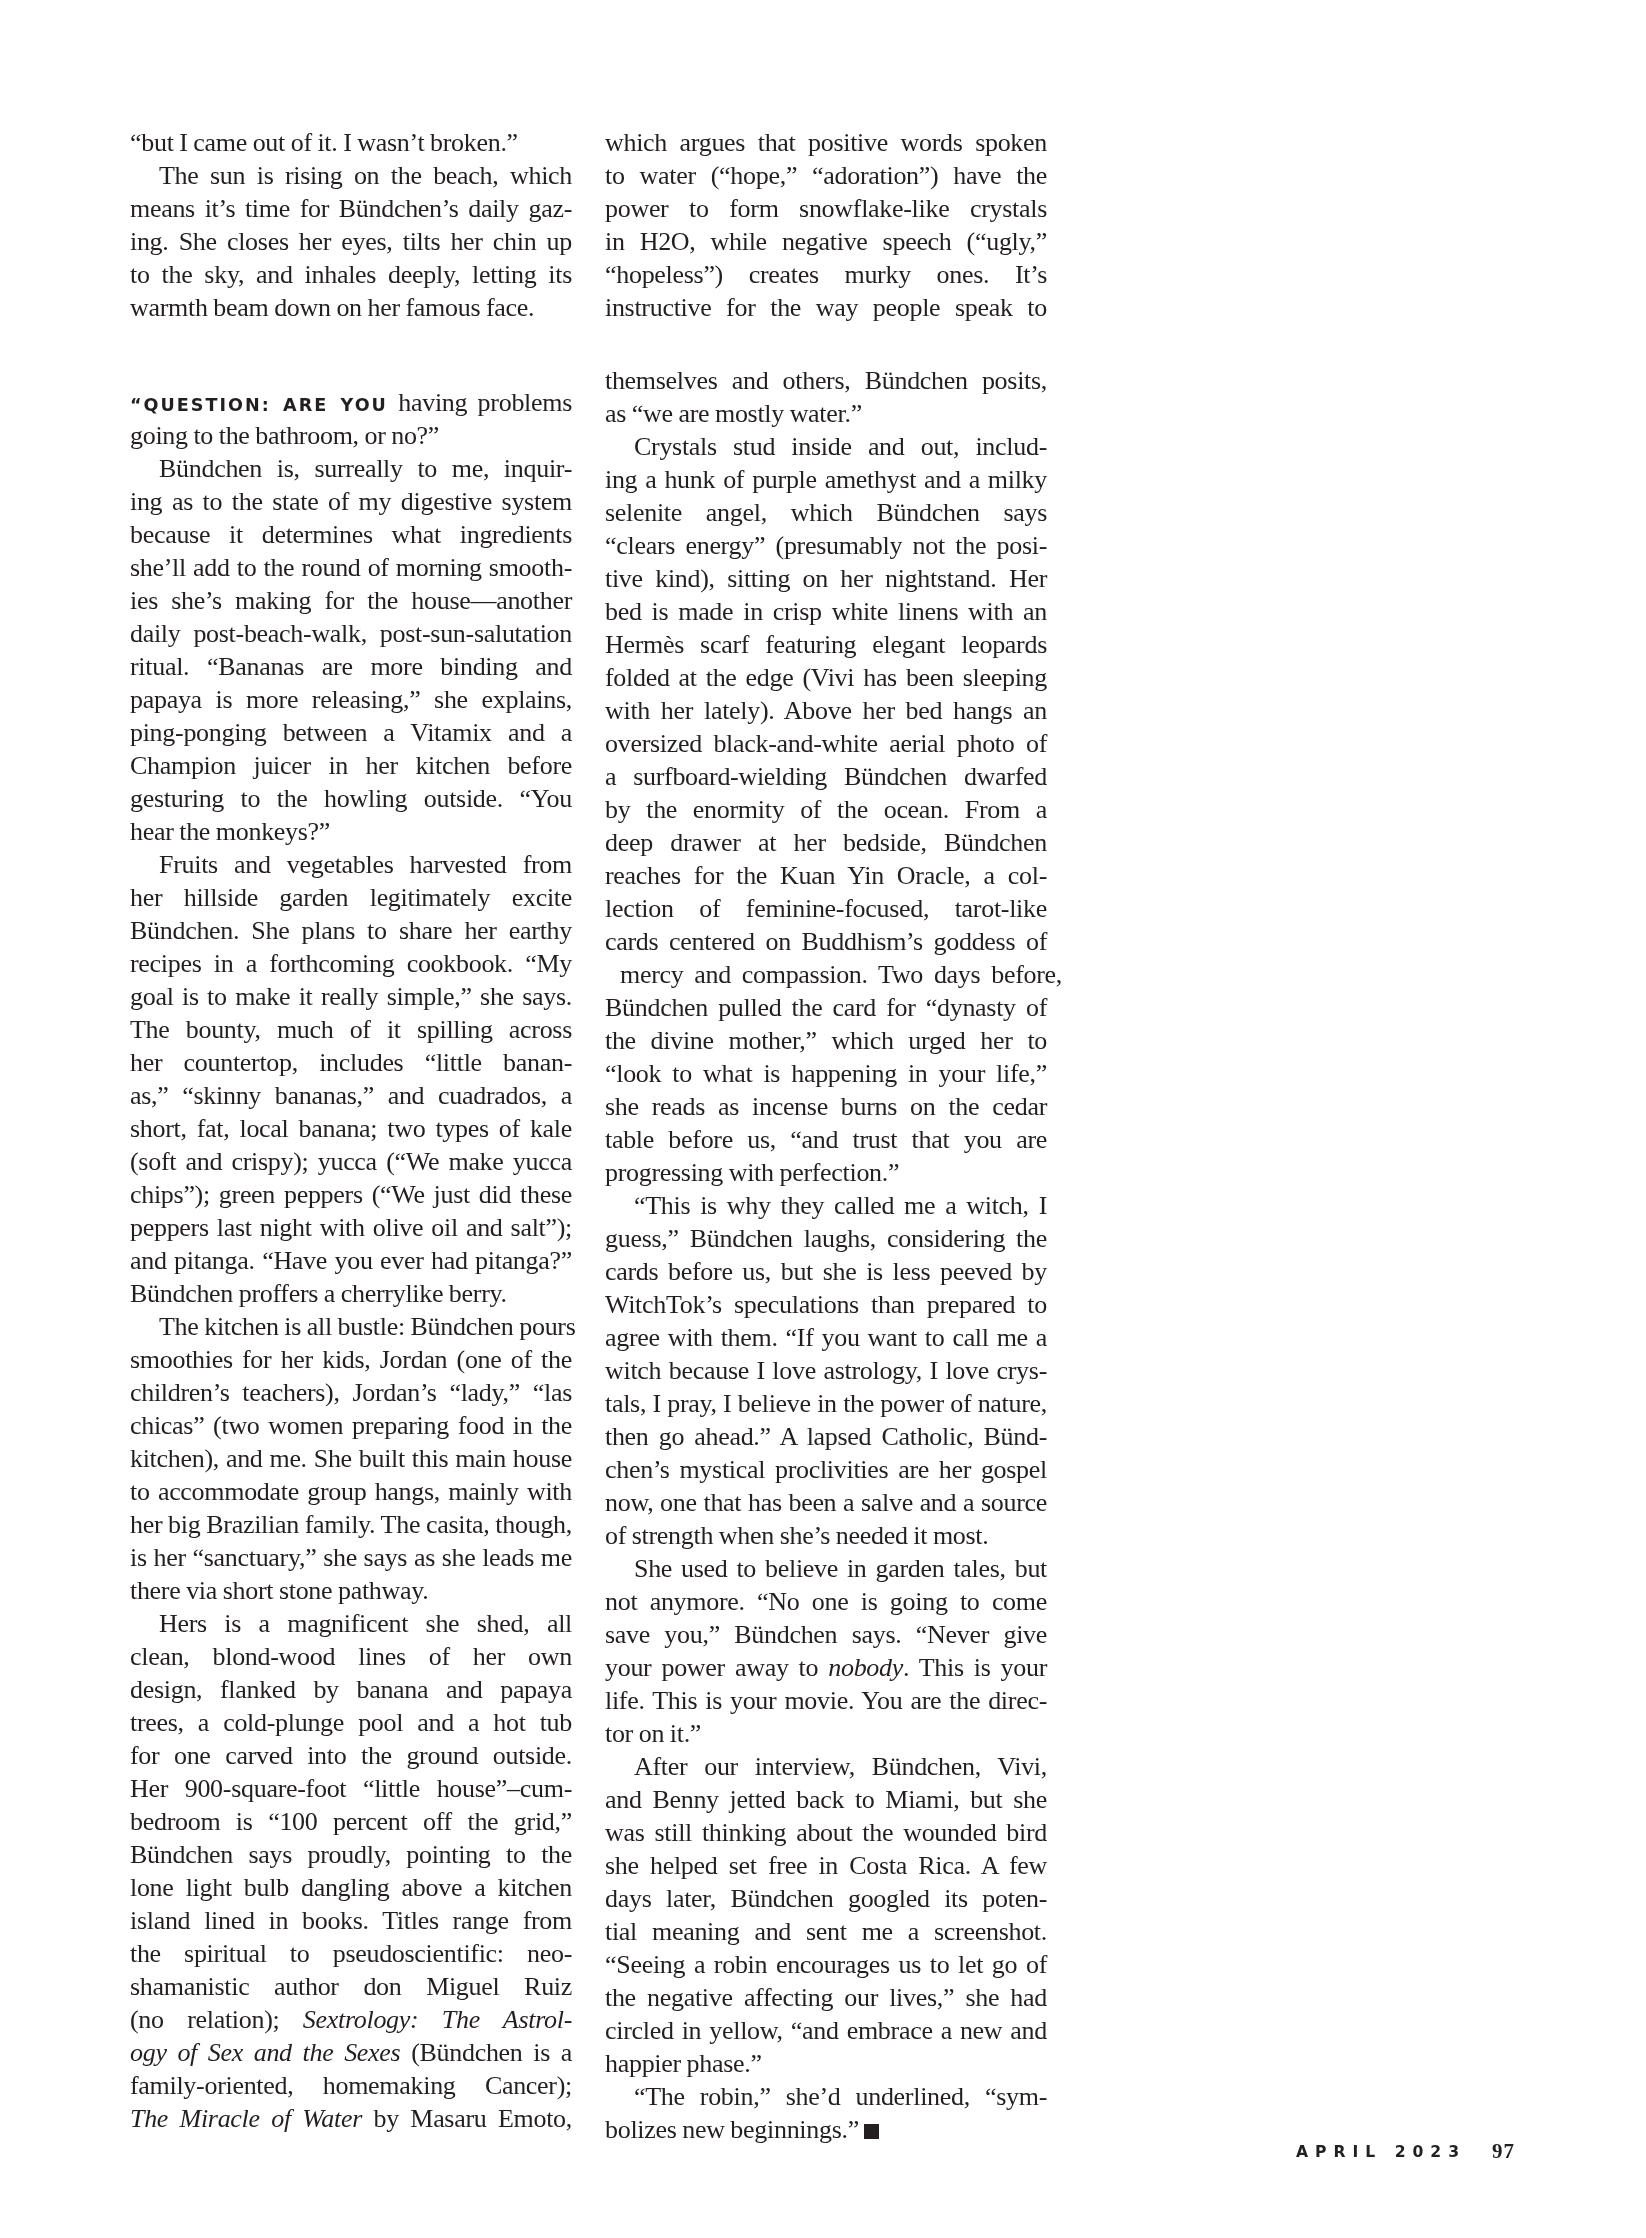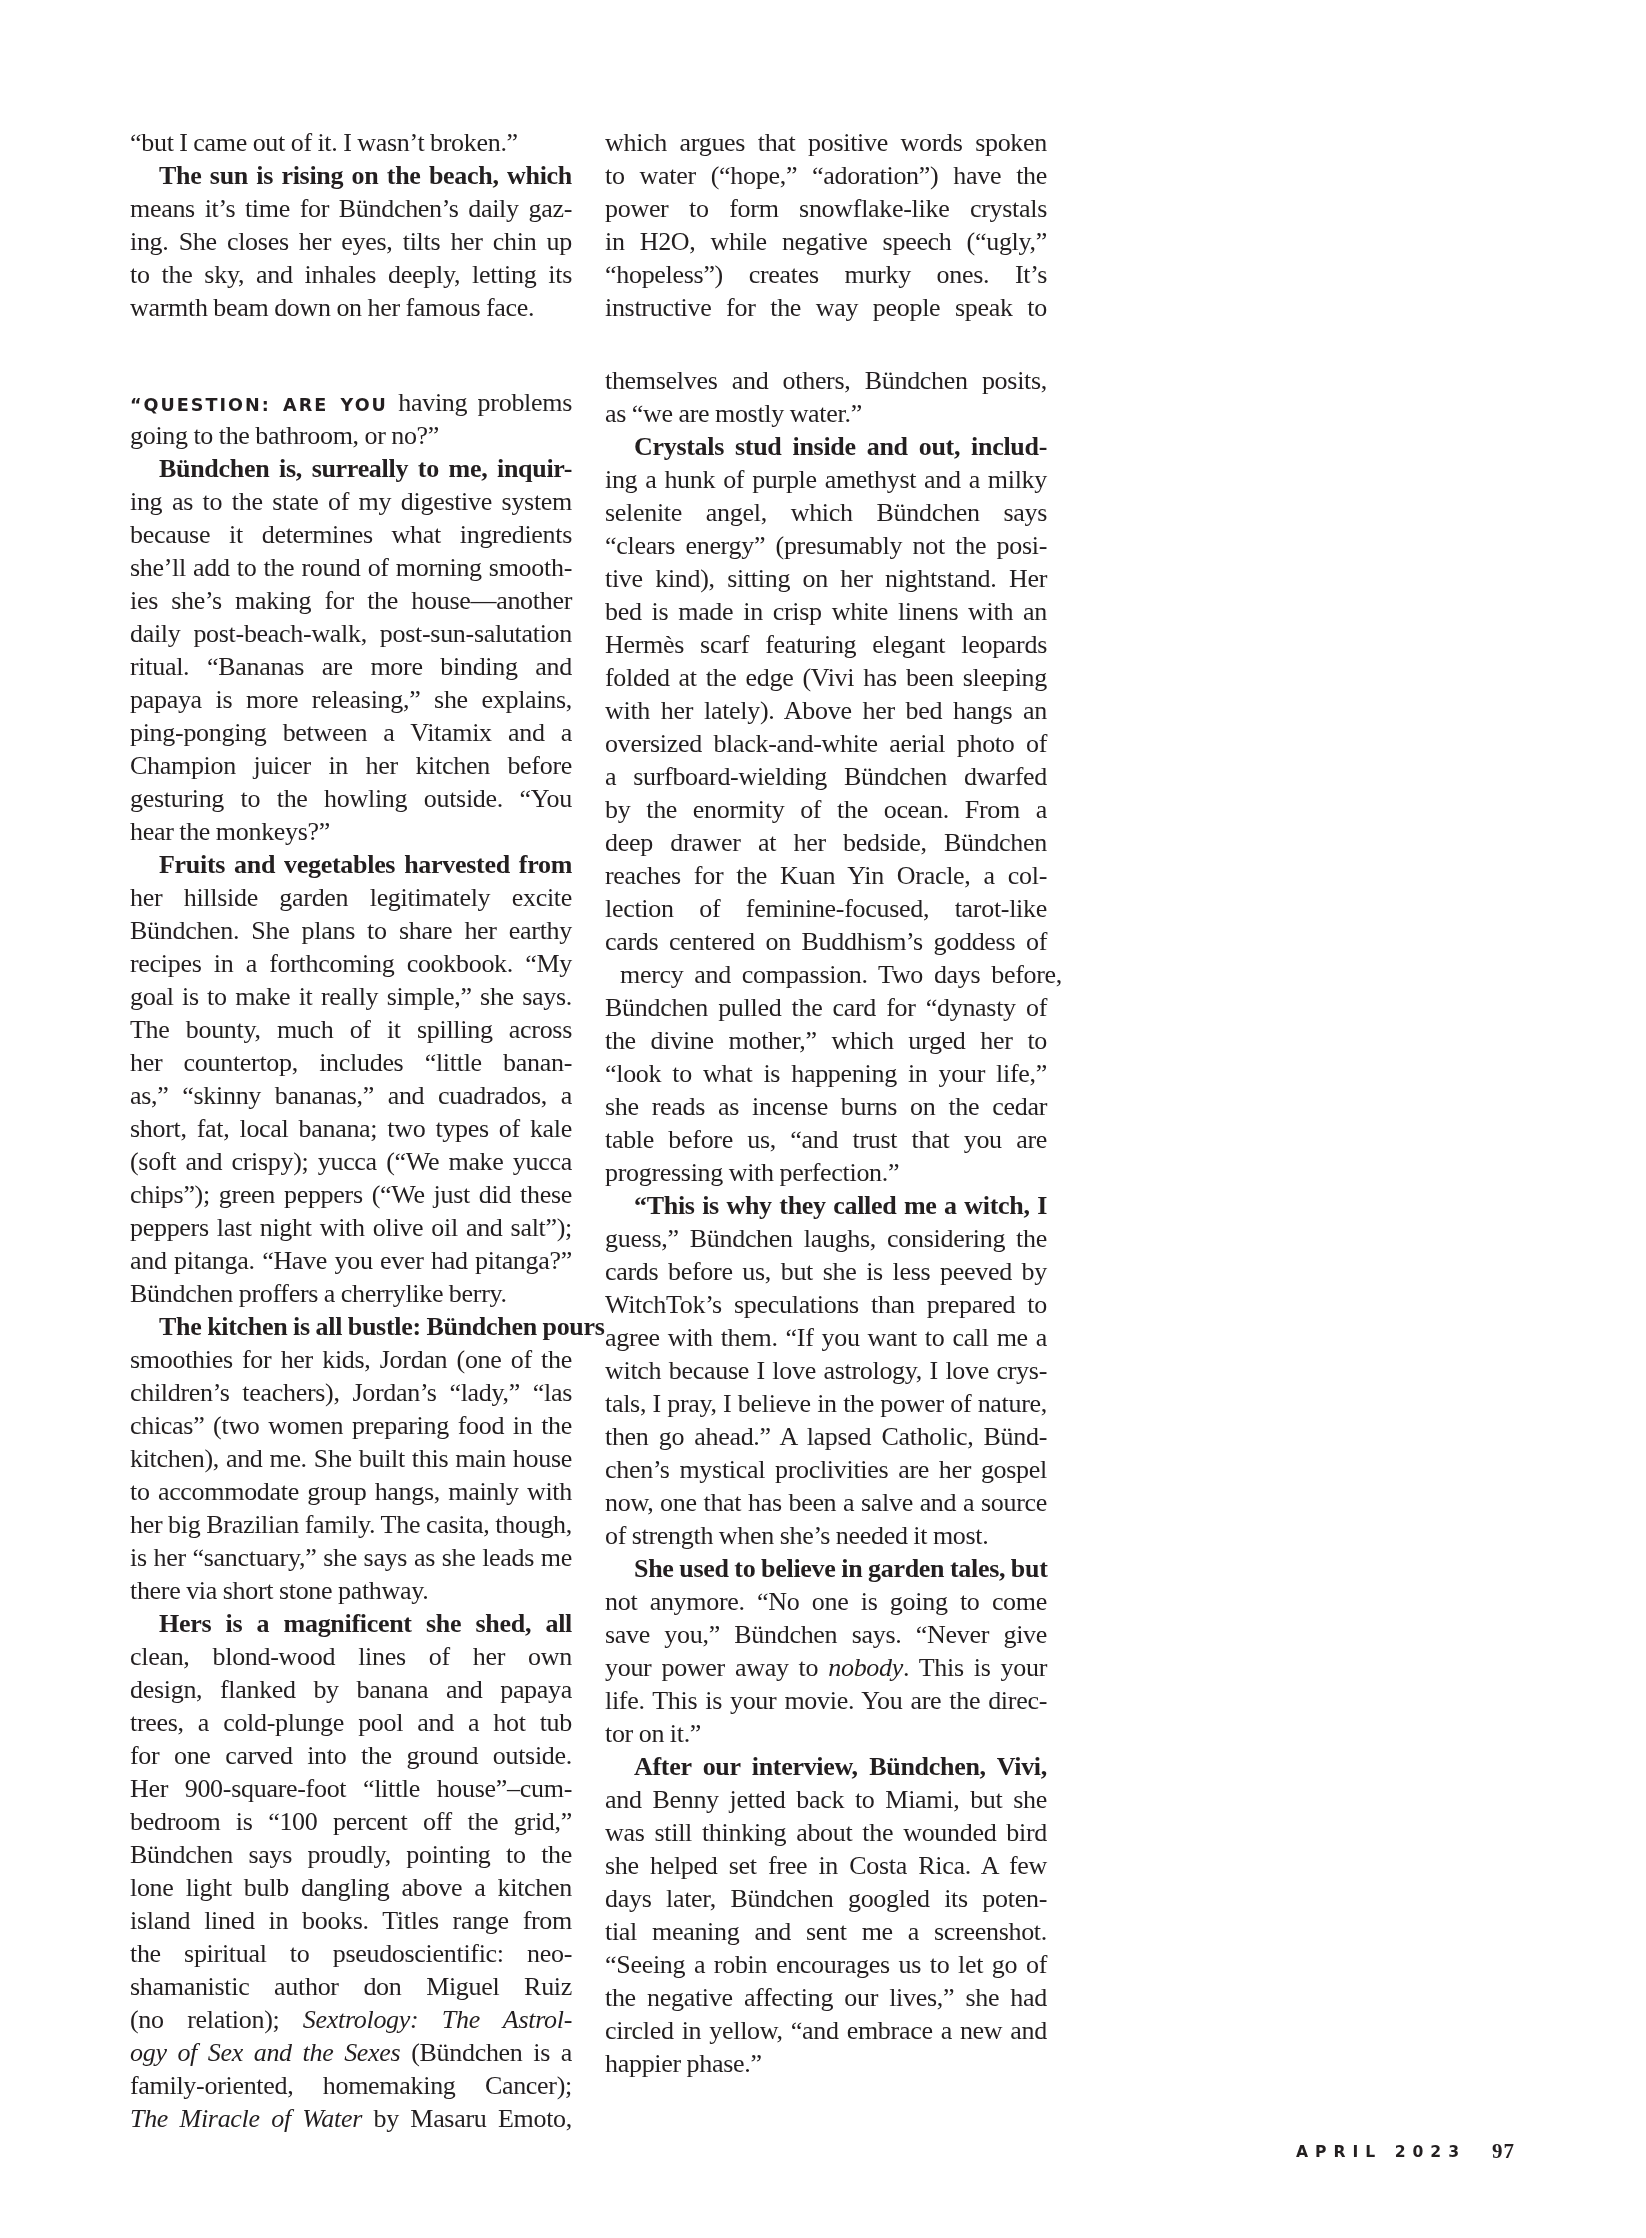--- a/index.html
+++ b/index.html
@@ -16,21 +16,21 @@
     font-size: 26px;
     color: #231f20;
     white-space: nowrap;
     text-align: justify;
     text-align-last: justify;
     letter-spacing: -0.3px;
     word-spacing: -0.5px;
     overflow: visible;
   }
   .line.last { text-align-last: left; text-align: left; }
-  .line.indent { padding-left: 29px; font-weight: bold; }
+  .line.indent { padding-left: 29px; }
   .gap { display: block; height: 62px; }
   .leadin {
     font-family: "DejaVu Sans", "Liberation Sans", sans-serif;
     font-weight: bold;
     font-size: 17.6px;
     letter-spacing: 2px;
     text-transform: uppercase;
   }
   .em { font-style: italic; }
   .endmark {
@@ -195,18 +195,22 @@
         <div class="line" style="width: 442px; box-sizing: border-box;">and Benny jetted back to Miami, but she</div>
         <div class="line" style="width: 442px; box-sizing: border-box;">was still thinking about the wounded bird</div>
         <div class="line" style="width: 442px; box-sizing: border-box;">she helped set free in Costa Rica. A few</div>
         <div class="line" style="width: 442px; box-sizing: border-box;">days later, Bündchen googled its poten-</div>
         <div class="line" style="width: 442px; box-sizing: border-box;">tial meaning and sent me a screenshot.</div>
         <div class="line" style="width: 442px; box-sizing: border-box;">“Seeing a robin encourages us to let go of</div>
         <div class="line" style="width: 442px; box-sizing: border-box;">the negative affecting our lives,” she had</div>
         <div class="line" style="width: 442px; box-sizing: border-box;">circled in yellow, “and embrace a new and</div>
         <div class="line last" style="width: 442px; box-sizing: border-box;">happier phase.”</div>
       </div>
+      <div class="paragraph">
+        <div class="line indent" style="width: 442px; box-sizing: border-box;">“The robin,” she’d underlined, “sym-</div>
+        <div class="line last" style="width: 442px; box-sizing: border-box;">bolizes new beginnings.”<span class="endmark"></span></div>
+      </div>
     </div>
 
   <div class="footer-date">APRIL 2023</div>
   <div class="footer-page">97</div>
 </div>
 
 
 </body></html>

